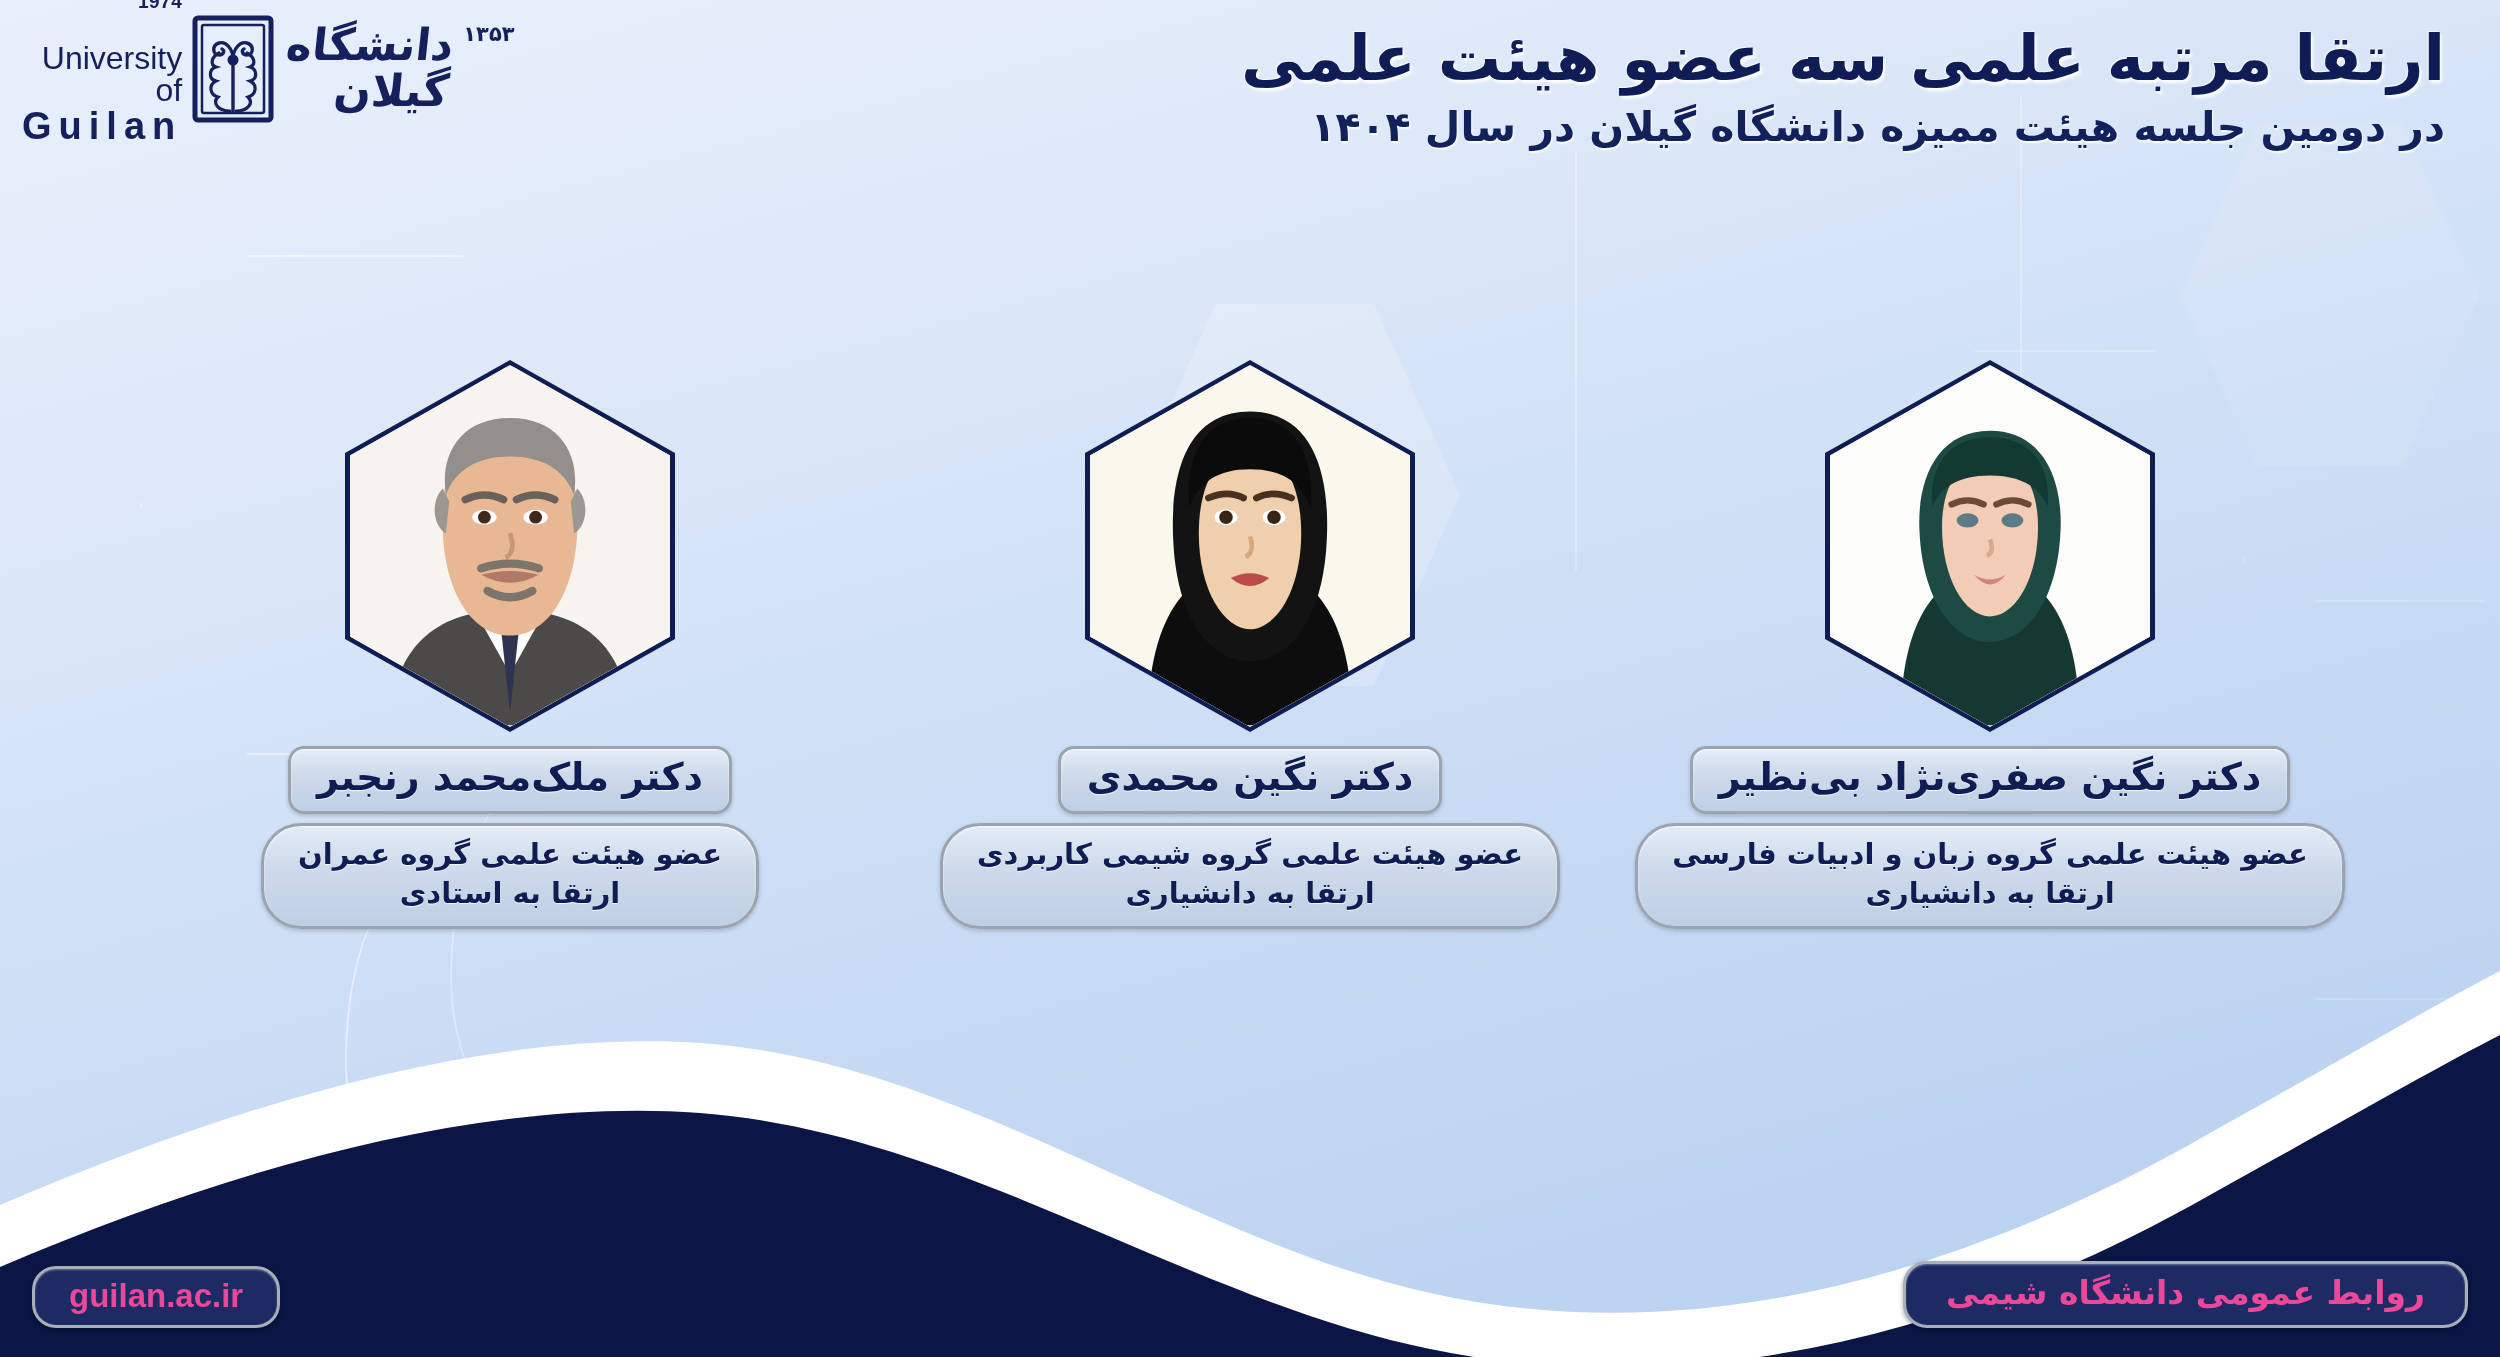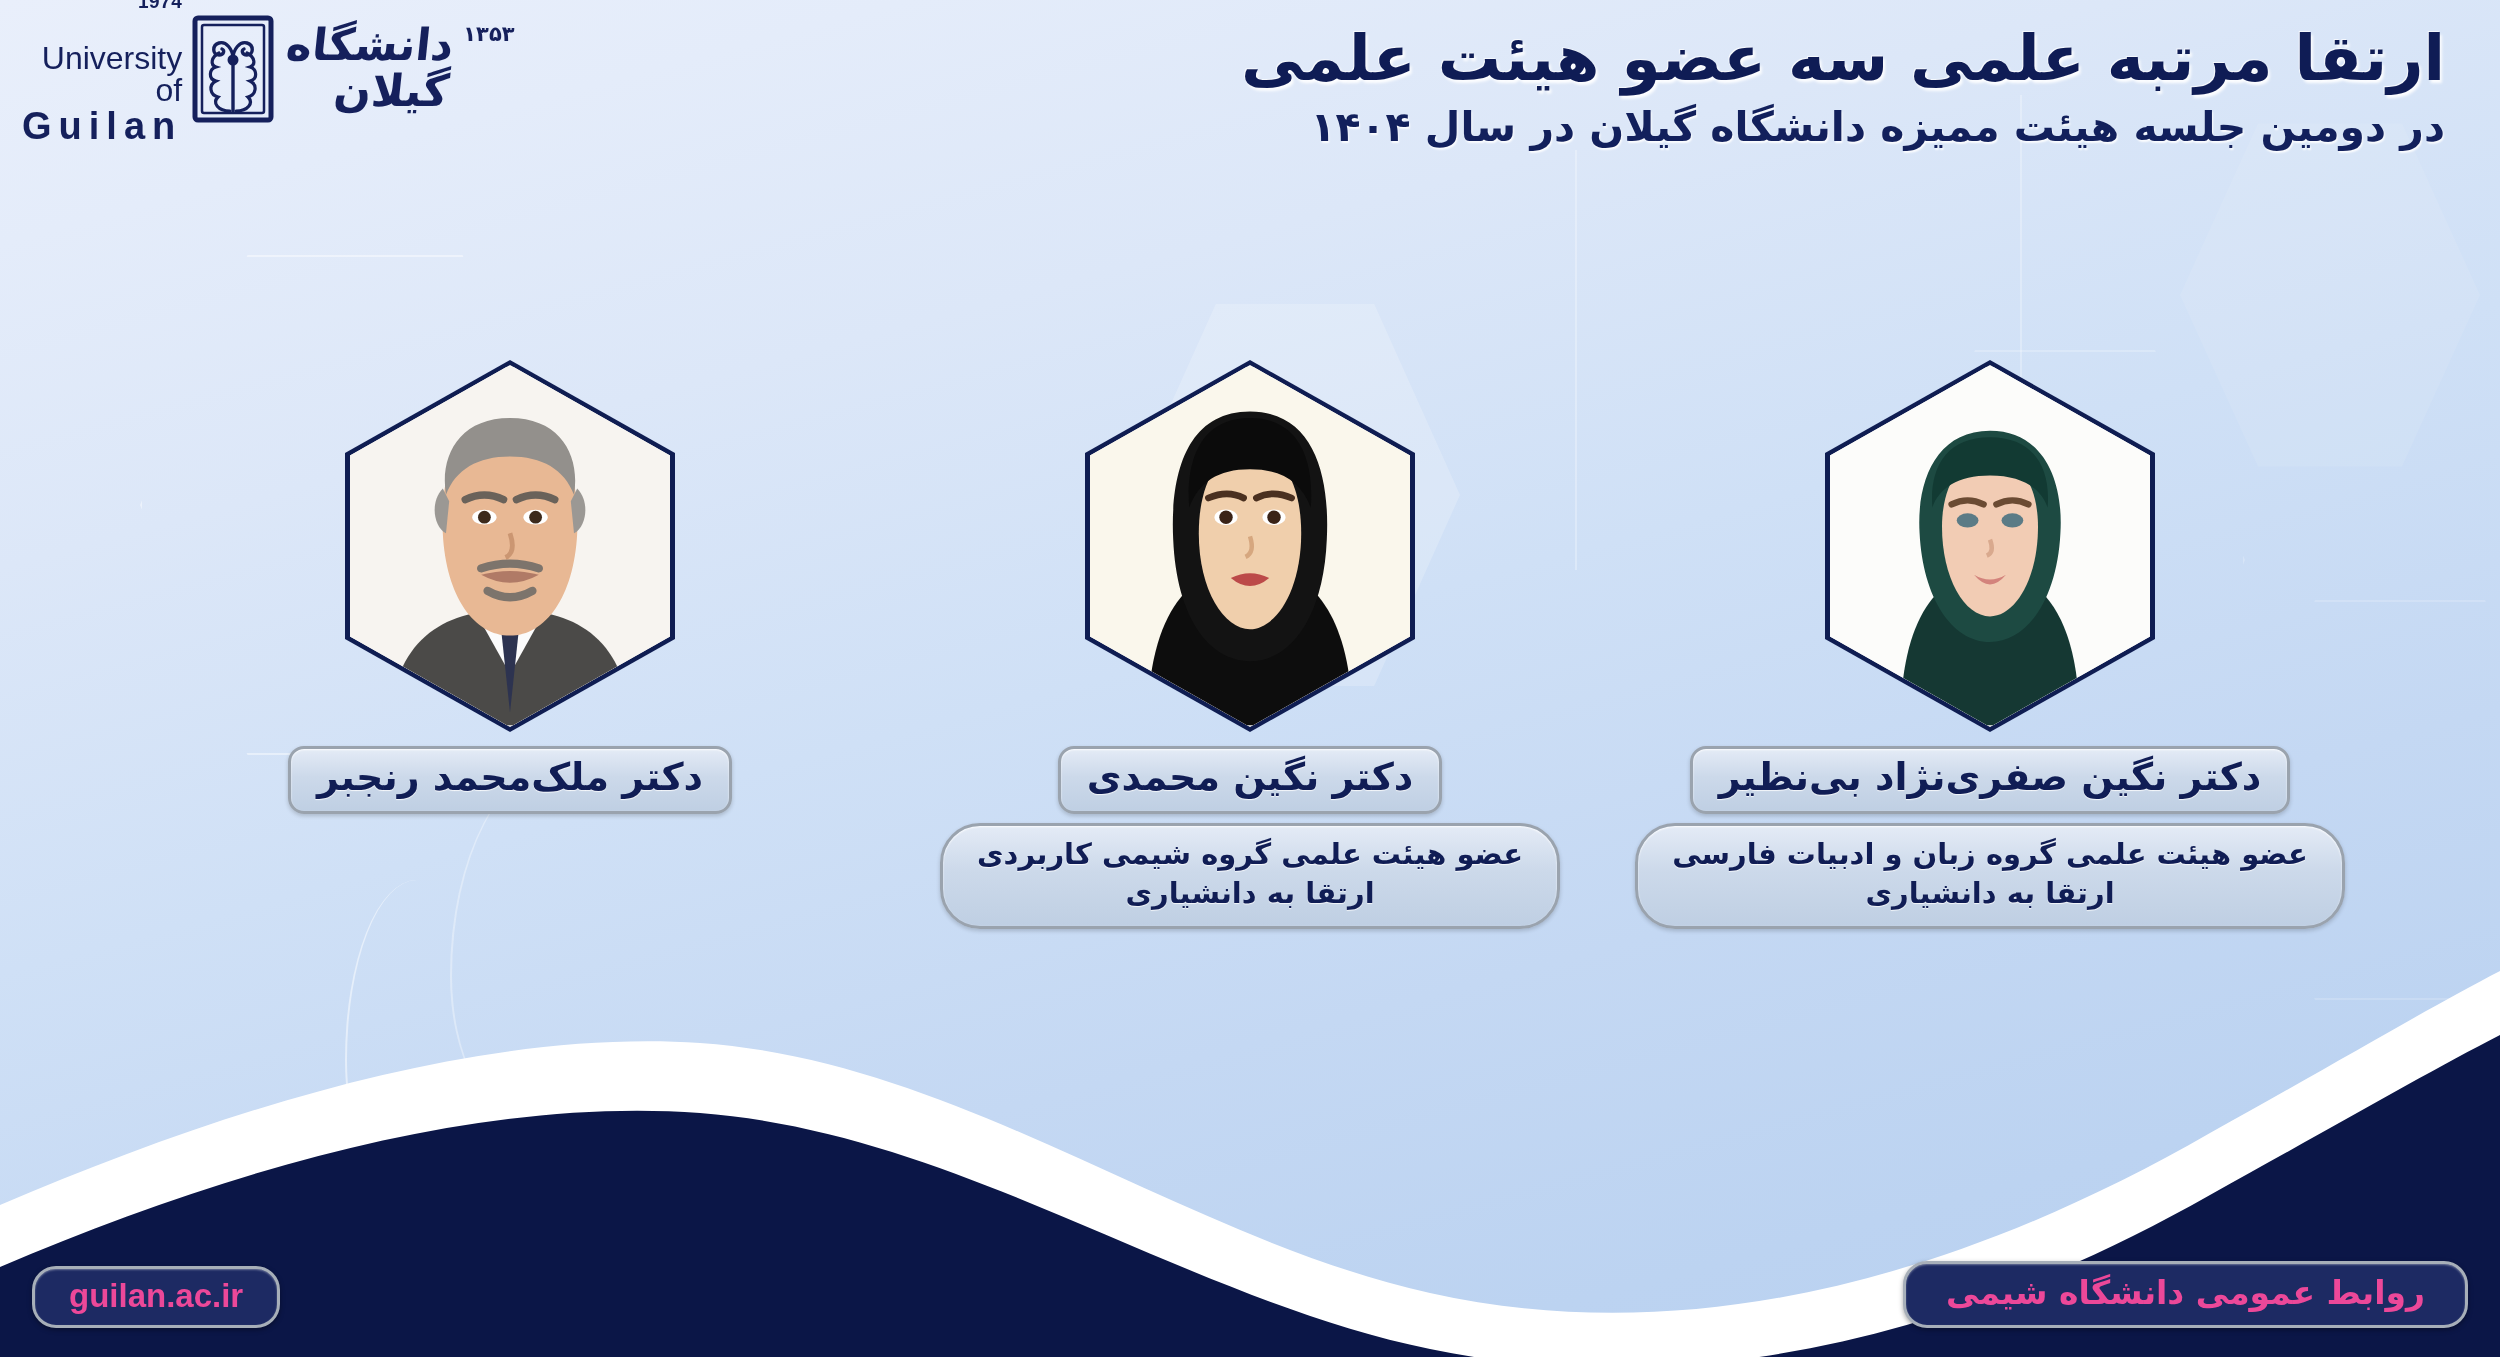--- a/index.html
+++ b/index.html
@@ -345,20 +345,24 @@
             <path d="M36 41.5 Q42 38.6 48 41.5" stroke="#6a625a" stroke-width="2.3" fill="none" stroke-linecap="round"></path>
             <path d="M52 41.5 Q58 38.6 64 41.5" stroke="#6a625a" stroke-width="2.3" fill="none" stroke-linecap="round"></path>
             <path d="M50 52 Q52 58 48.6 59.6" stroke="#cb9672" stroke-width="1.5" fill="none"></path>
             <path d="M41 65 Q50 62.6 59 65 Q50 70 41 65Z" fill="#b07a66"></path>
             <path d="M41 63 Q50 60 59 63" stroke="#7d746c" stroke-width="2.6" fill="none" stroke-linecap="round"></path>
             <path d="M43 70 Q50 74 57 70" stroke="#7d746c" stroke-width="2.6" fill="none" stroke-linecap="round"></path>
           </svg>
         </div>
       </div>
       <div class="name-pill">دکتر ملک‌محمد رنجبر</div>
+      <div class="info-pill">
+        <div>عضو هیئت علمی گروه عمران</div>
+        <div>ارتقا به استادی</div>
+      </div>
     </div>
 
   </div>
 
   <div class="waves">
     <svg viewBox="0 0 2500 420" preserveAspectRatio="none" xmlns="http://www.w3.org/2000/svg">
       <path d="M0 268 C230 170 480 92 700 106 C960 124 1180 300 1430 356 C1690 414 1960 340 2210 196 C2340 124 2430 70 2500 34 L2500 420 L0 420 Z" fill="#ffffff"></path>
       <path d="M0 330 C230 232 480 160 700 176 C960 196 1180 360 1430 412 C1690 466 1960 400 2210 258 C2340 186 2430 134 2500 98 L2500 420 L0 420 Z" fill="#0b1647"></path>
     </svg>
   </div>

